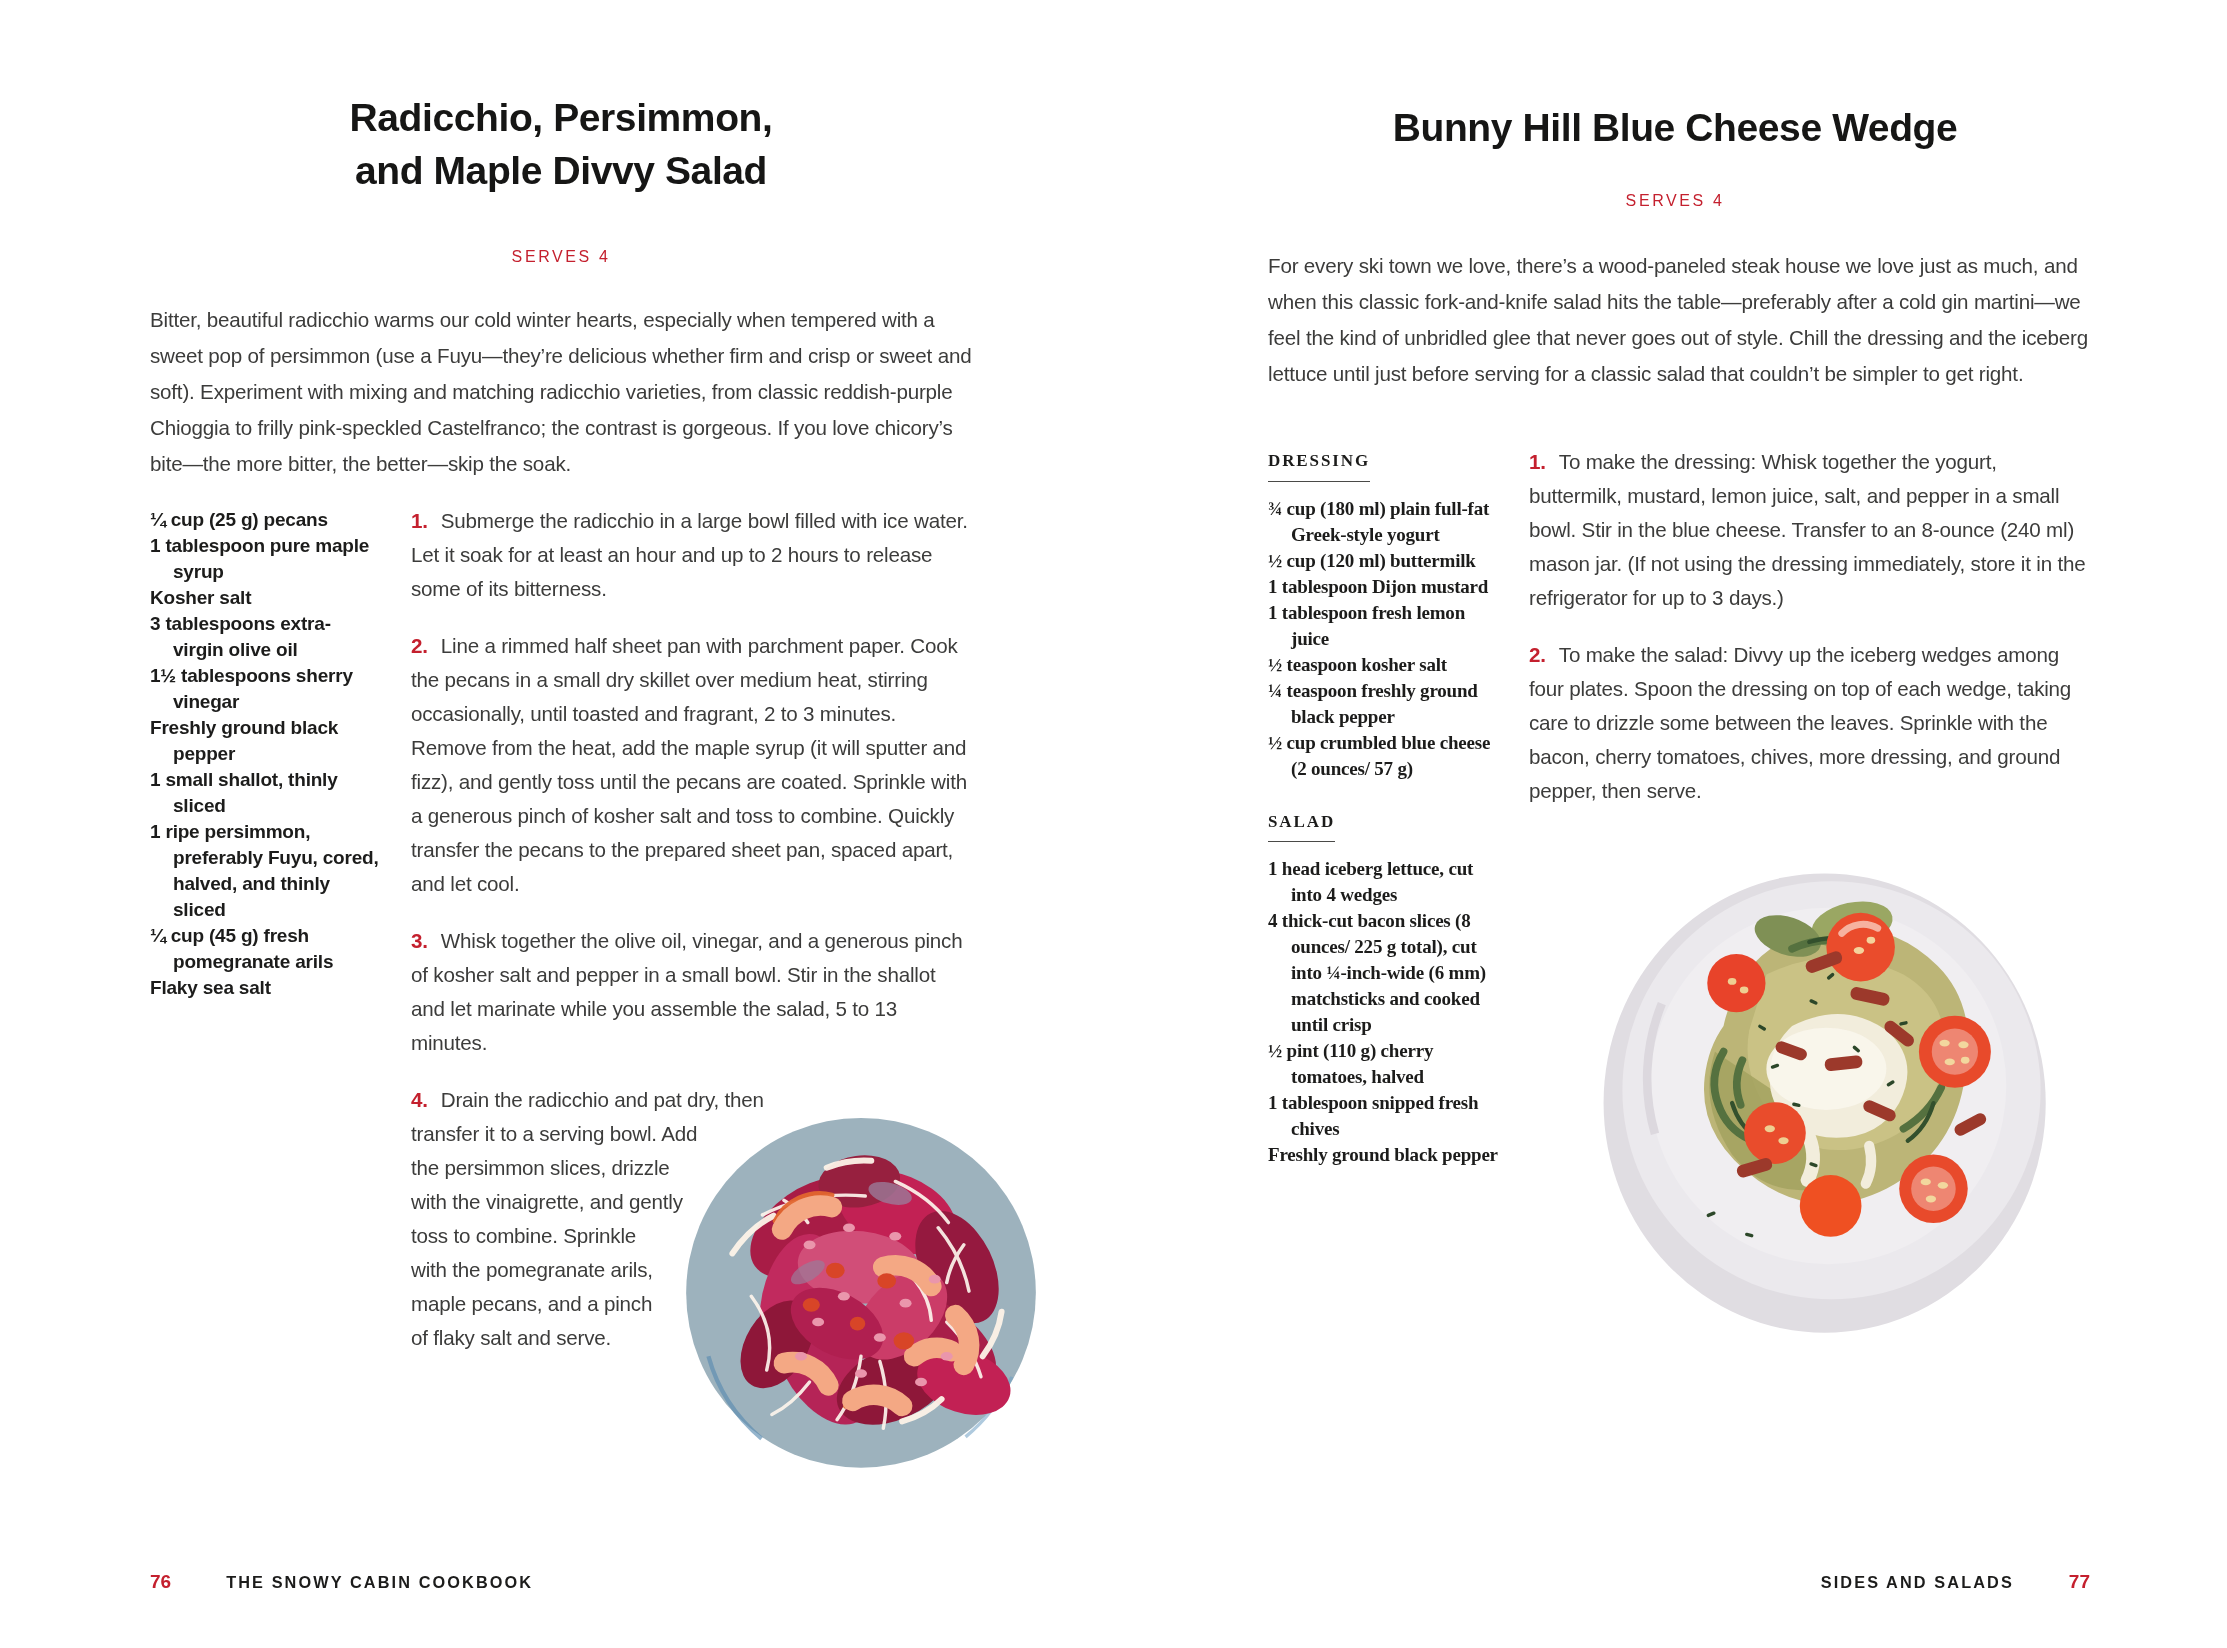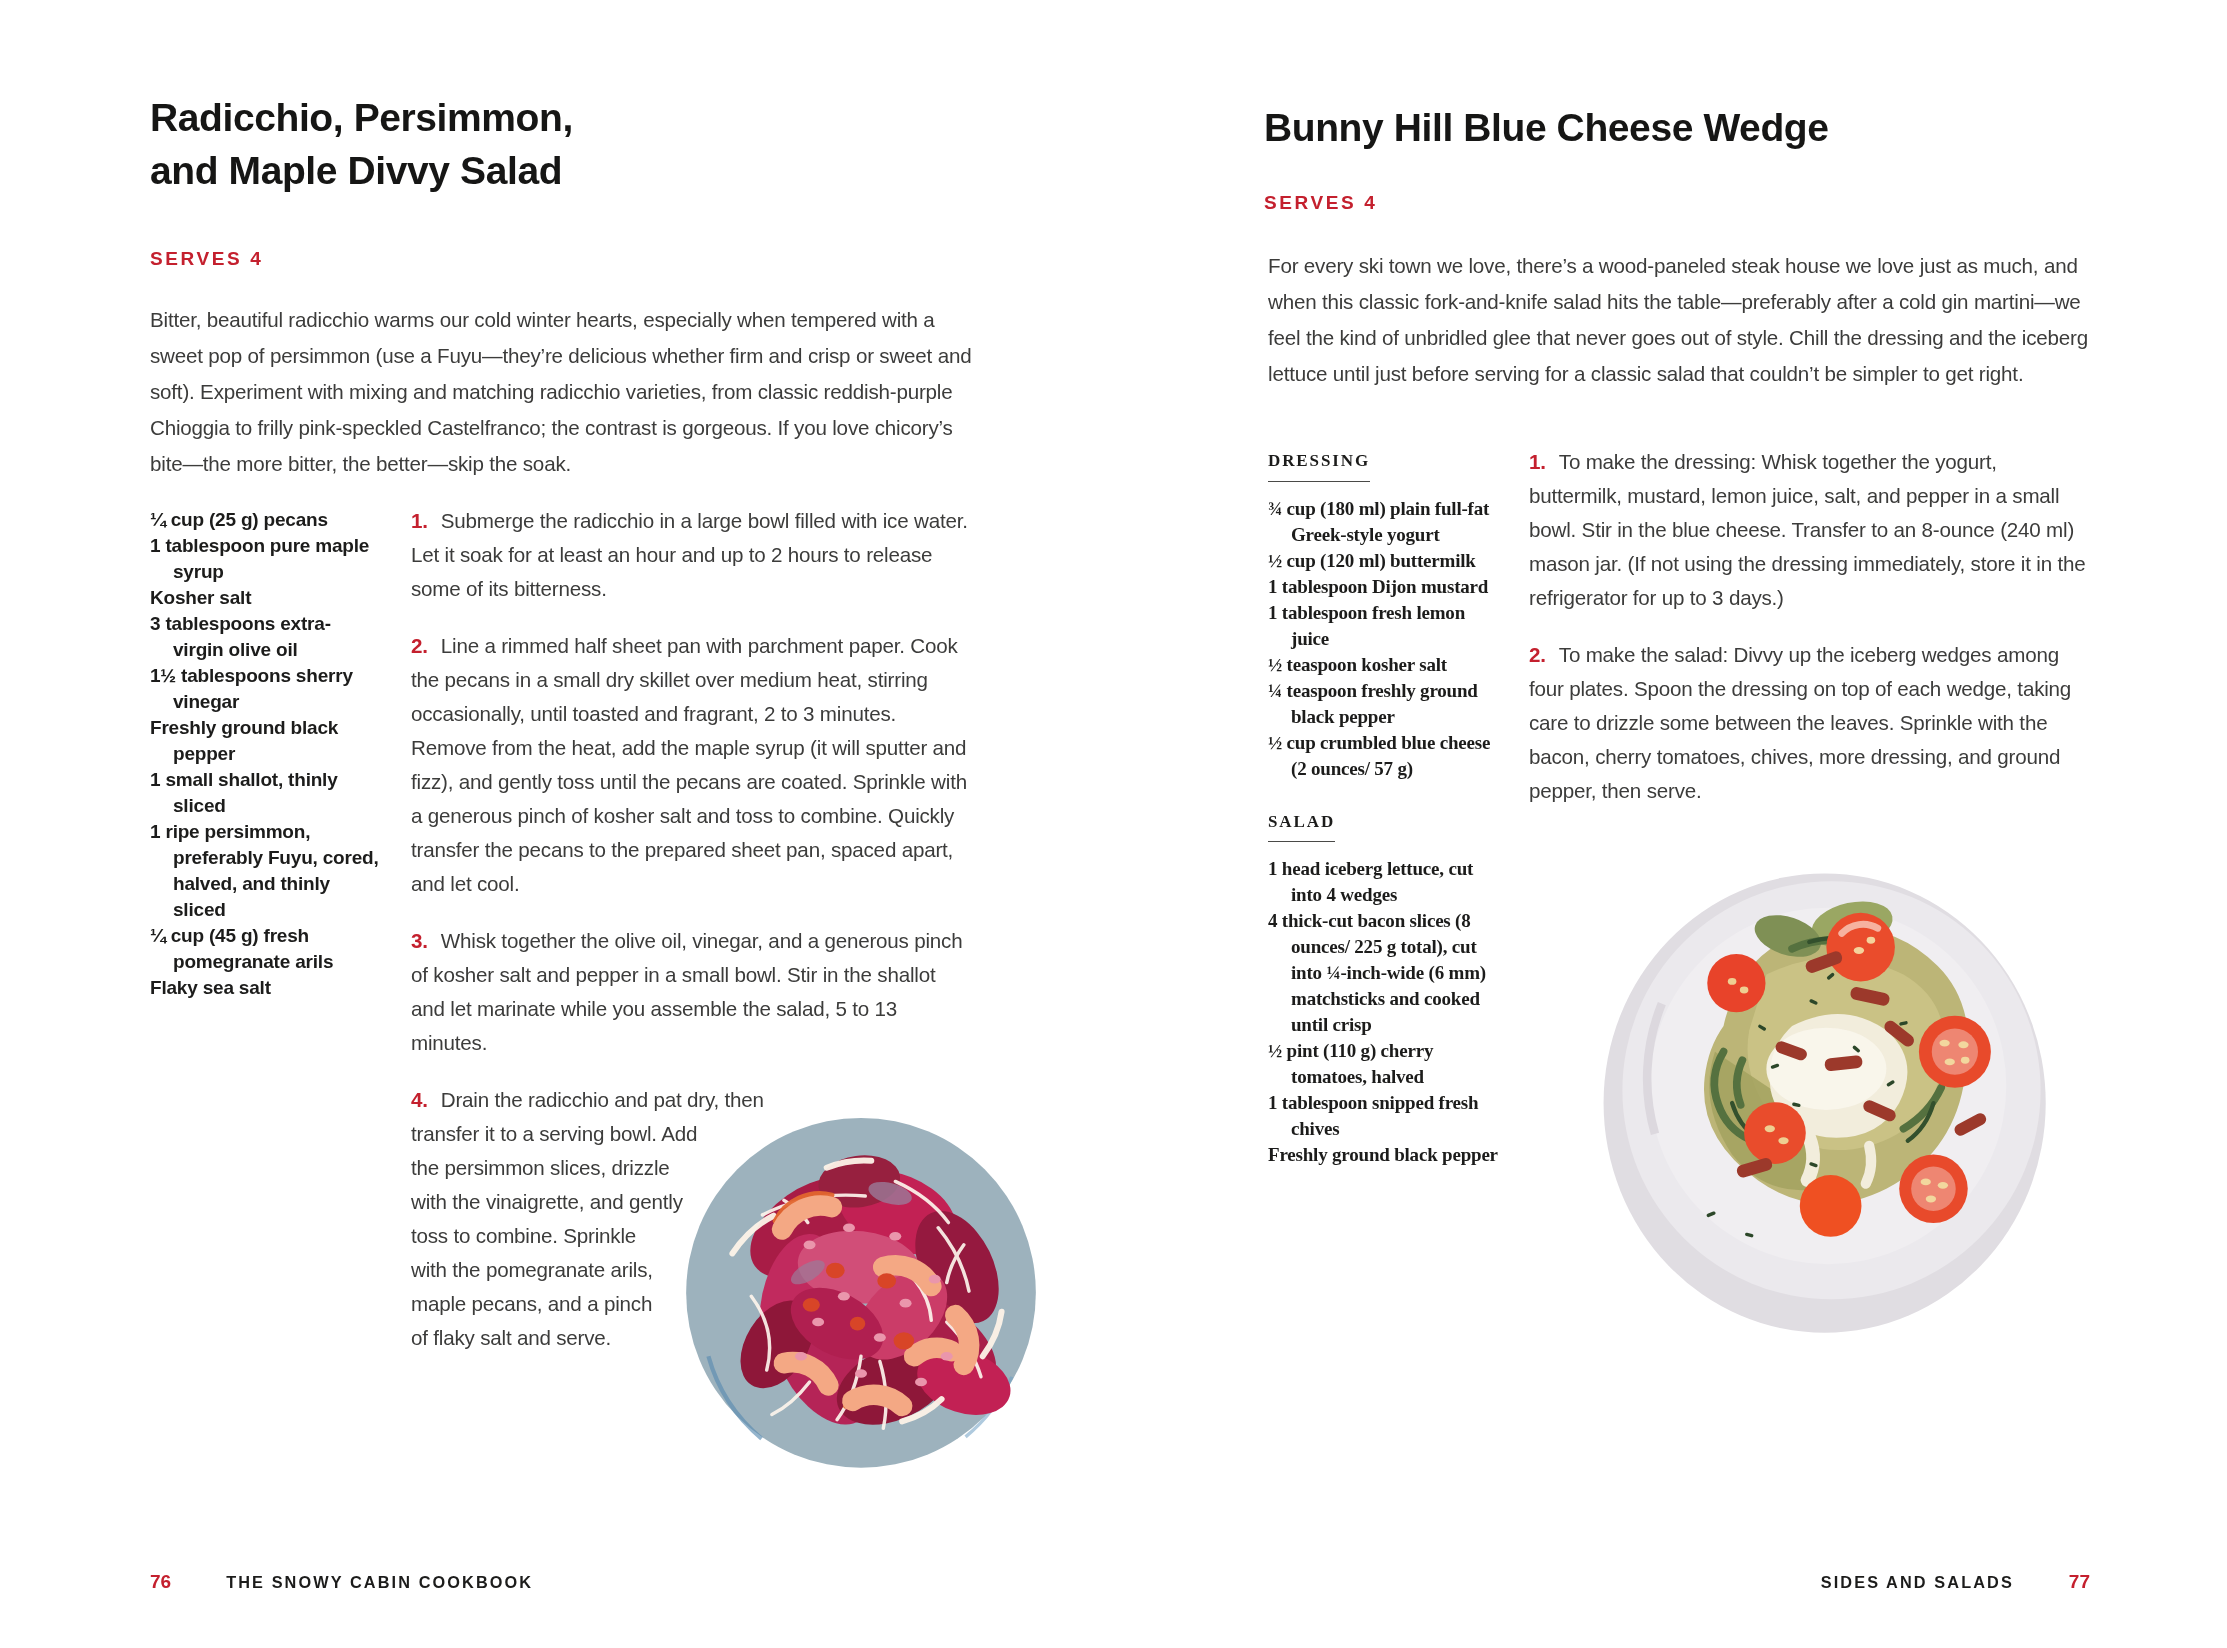--- a/index.html
+++ b/index.html
@@ -5,33 +5,33 @@
   html,body{margin:0;padding:0;background:#ffffff;}
   .spread{
     position:relative;
     width:2227px;height:1648px;
     background:#ffffff;
     font-family:"Liberation Sans", sans-serif;
     color:#1d1d1b;
     overflow:hidden;
   }
   .abs{position:absolute;}
-  .center{}
+  .center{text-align:center;}
 
   
   .recipe-title{
     font-weight:bold;
     font-size:39px;
     line-height:53px;
     color:#161615;
     letter-spacing:-0.4px;
   }
   .serves{
-    font-weight:bold;
-    font-size:19px;
+    font-weight:normal;
+    font-size:16px;
     letter-spacing:2.6px;
     color:#c4202e;
   }
 
   
   .intro{
     font-size:20.6px;
     line-height:36px;
     color:#3c3c3b;
     letter-spacing:-0.2px;

